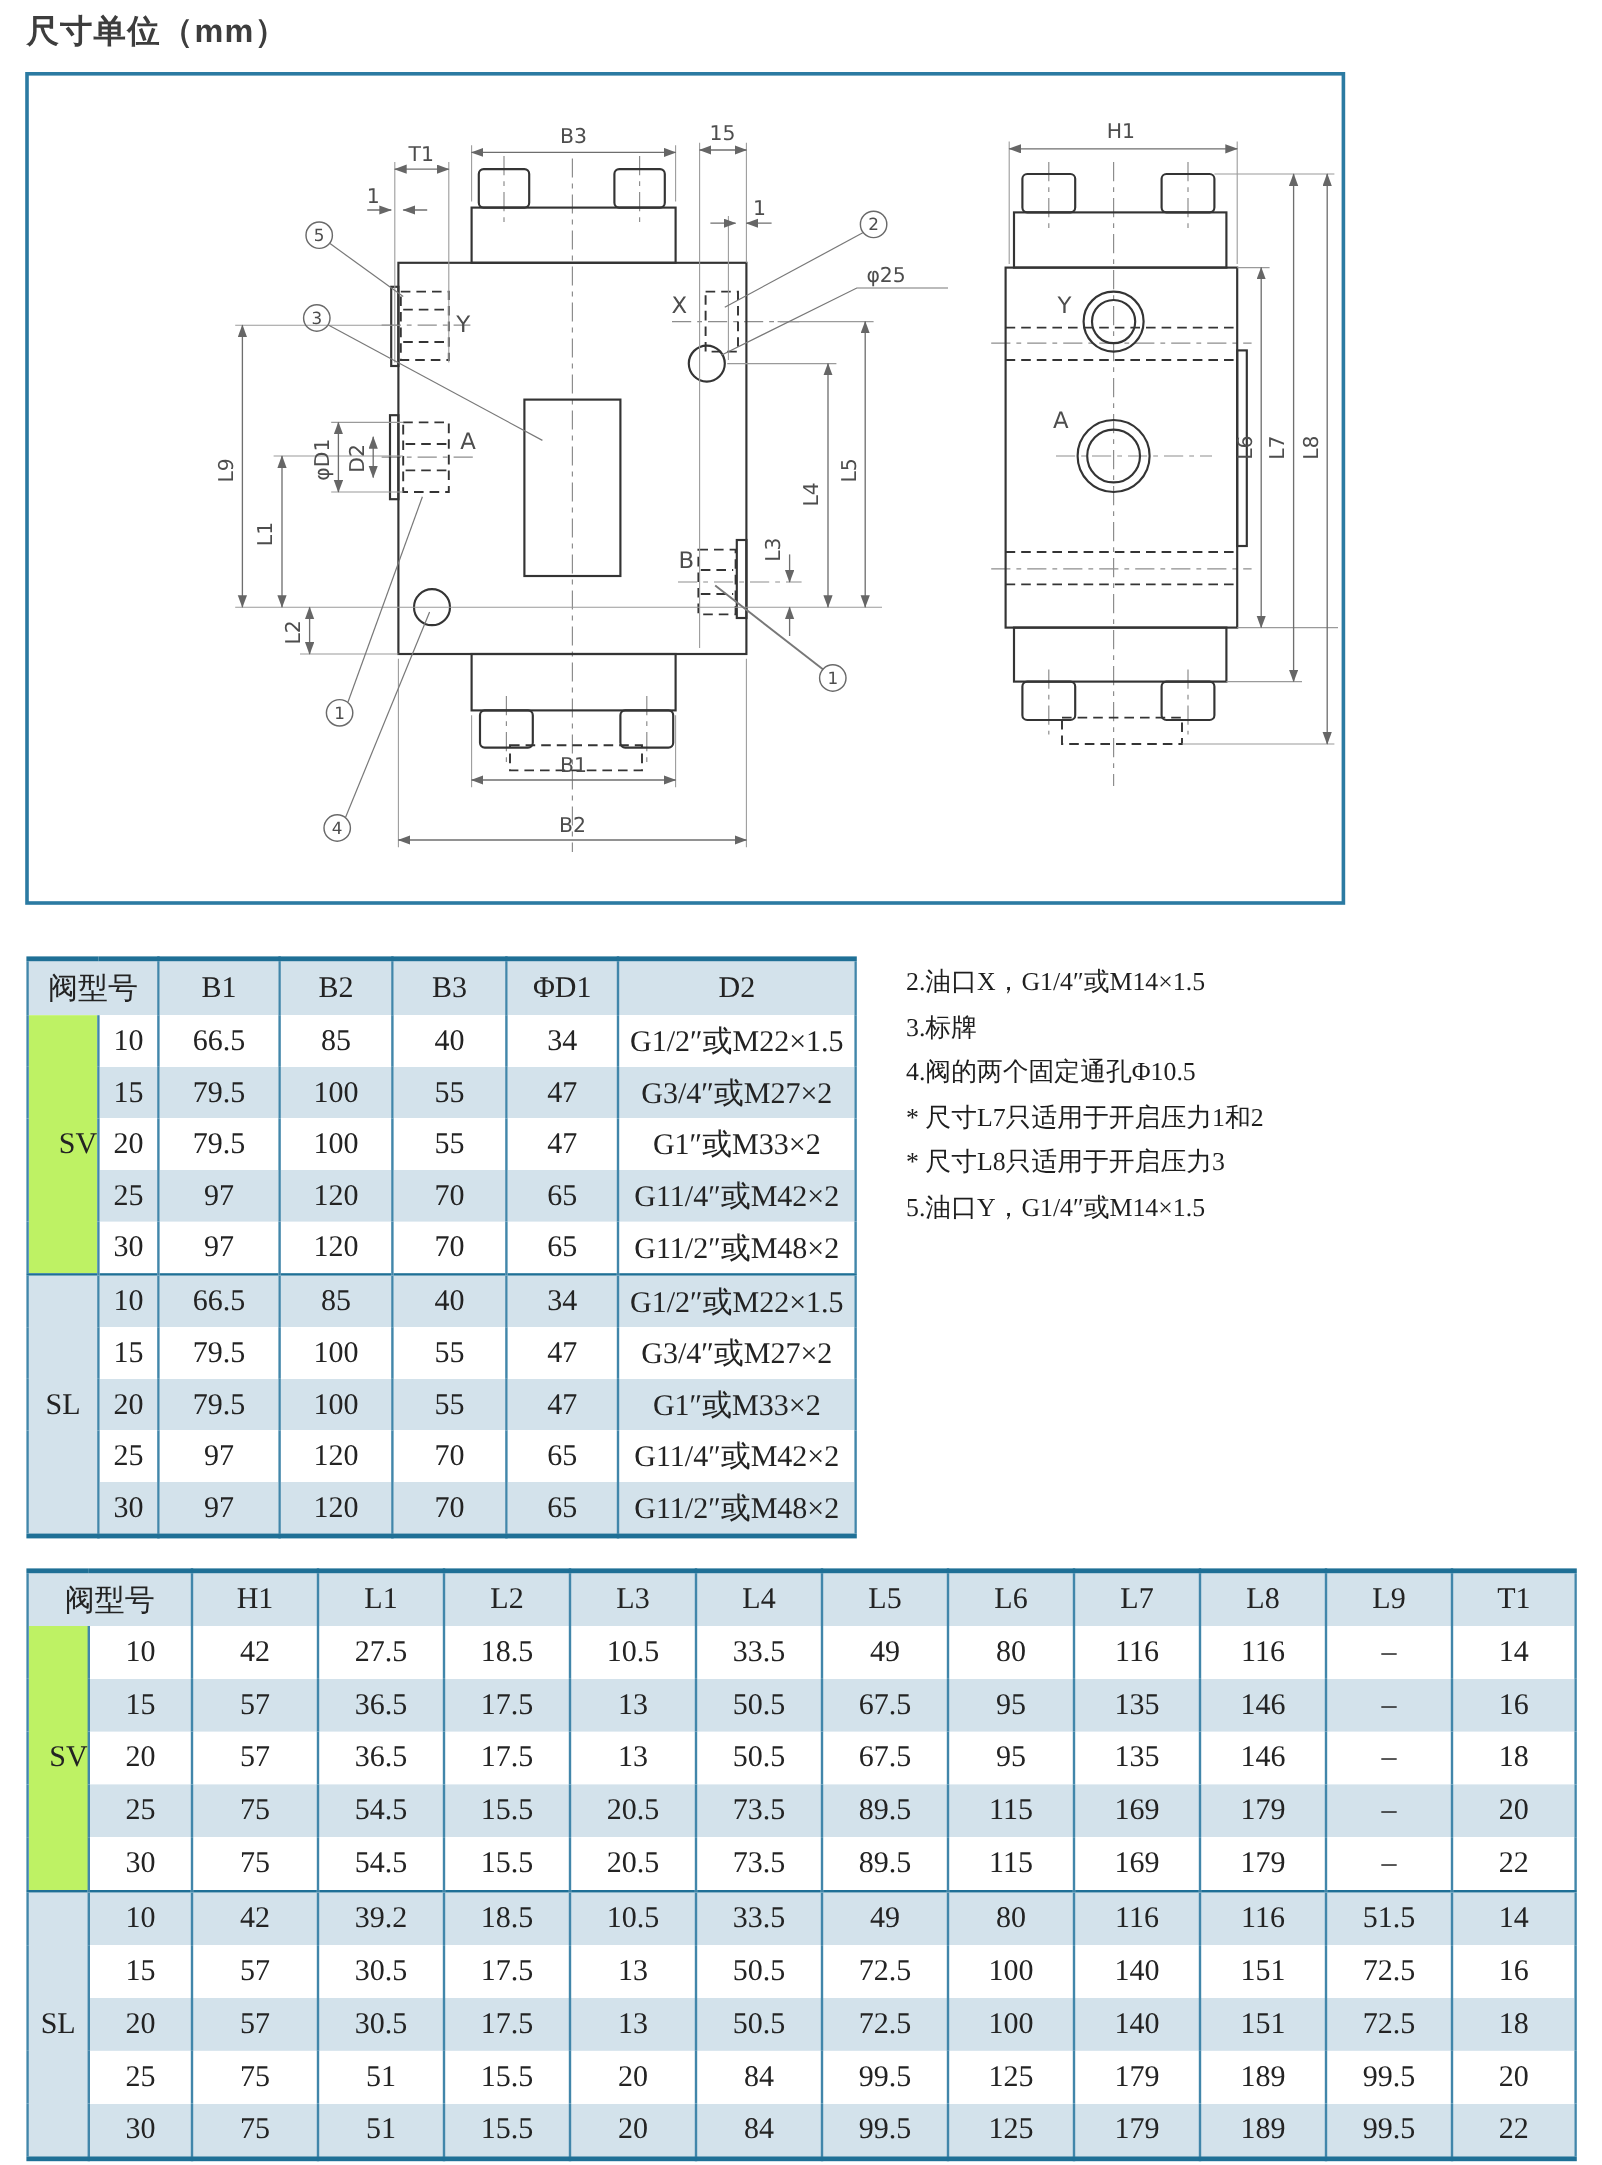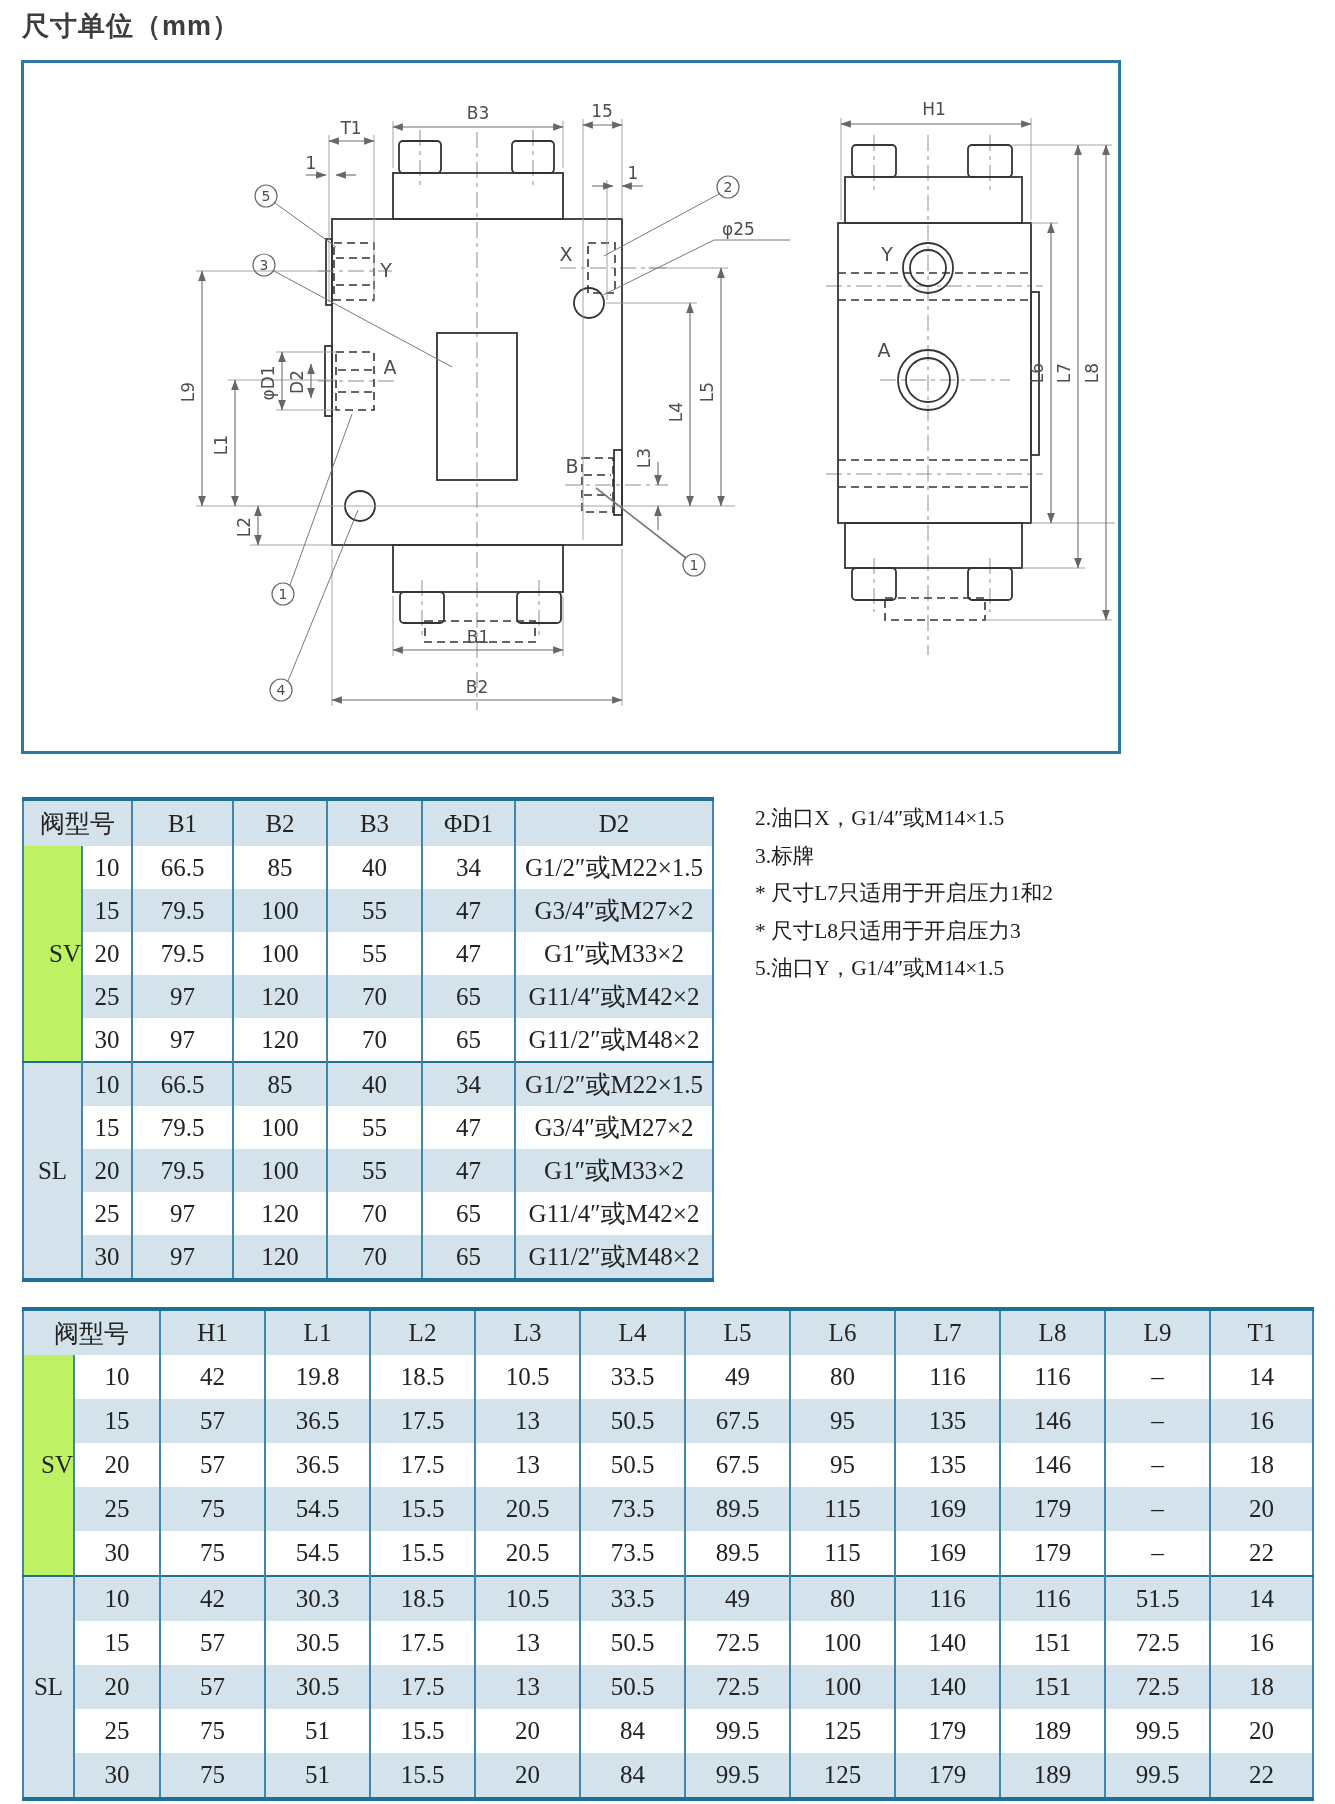--- a/index.html
+++ b/index.html
@@ -370,20 +370,21 @@
           <td>65</td>
           <td>G11/2″或M48×2</td>
         </tr>
       </tbody>
     </table>
   </div>
 
 <div class="notes">
   <div>2.油口X，G1/4″或M14×1.5</div>
   <div>3.标牌</div>
+  <div>4.阀的两个固定通孔Φ10.5</div>
   <div>* 尺寸L7只适用于开启压力1和2</div>
   <div>* 尺寸L8只适用于开启压力3</div>
   <div>5.油口Y，G1/4″或M14×1.5</div>
 </div>
 
 <div class="tbl-wrap" id="table2-wrap">
     <table class="dimtable">
       <colgroup>
         <col class="c0">
         <col class="c1">
@@ -413,21 +414,21 @@
           <th>L8</th>
           <th>L9</th>
           <th>T1</th>
         </tr>
       </thead>
       <tbody>
         <tr class="rowa">
           <td rowspan="5" class="group-label noleft gwhite">SV</td>
           <td>10</td>
           <td>42</td>
-          <td>19.8</td>
+          <td>27.5</td>
           <td>18.5</td>
           <td>10.5</td>
           <td>33.5</td>
           <td>49</td>
           <td>80</td>
           <td>116</td>
           <td>116</td>
           <td>–</td>
           <td>14</td>
         </tr>
@@ -484,21 +485,21 @@
           <td>115</td>
           <td>169</td>
           <td>179</td>
           <td>–</td>
           <td>22</td>
         </tr>
         <tr class="rowb group-sep">
           <td rowspan="5" class="group-label noleft gblue">SL</td>
           <td>10</td>
           <td>42</td>
-          <td>30.3</td>
+          <td>39.2</td>
           <td>18.5</td>
           <td>10.5</td>
           <td>33.5</td>
           <td>49</td>
           <td>80</td>
           <td>116</td>
           <td>116</td>
           <td>51.5</td>
           <td>14</td>
         </tr>

